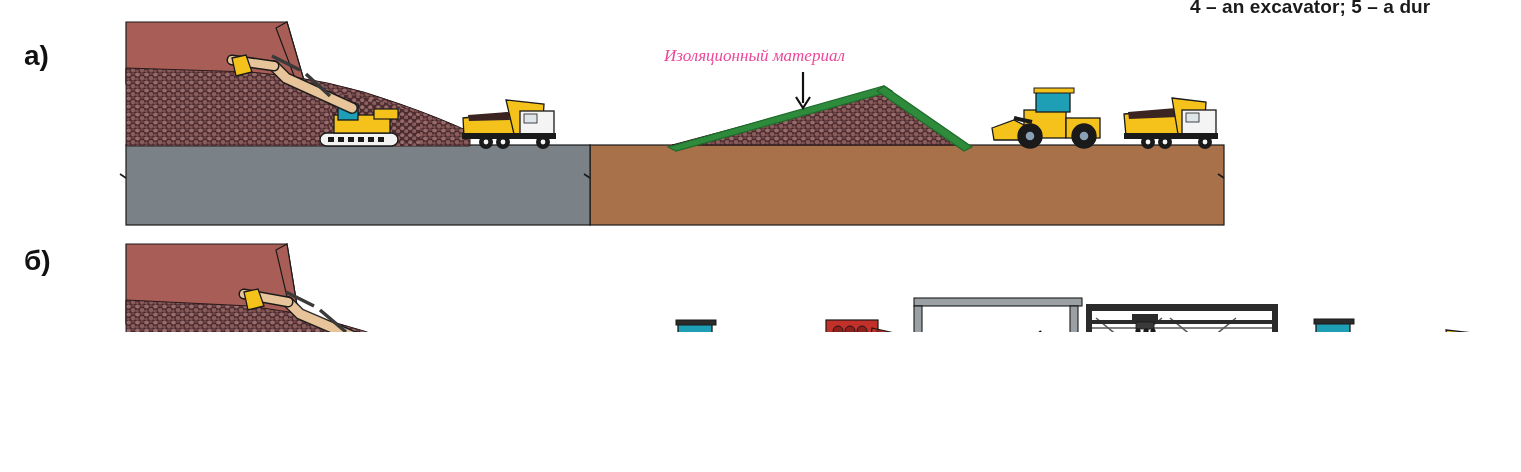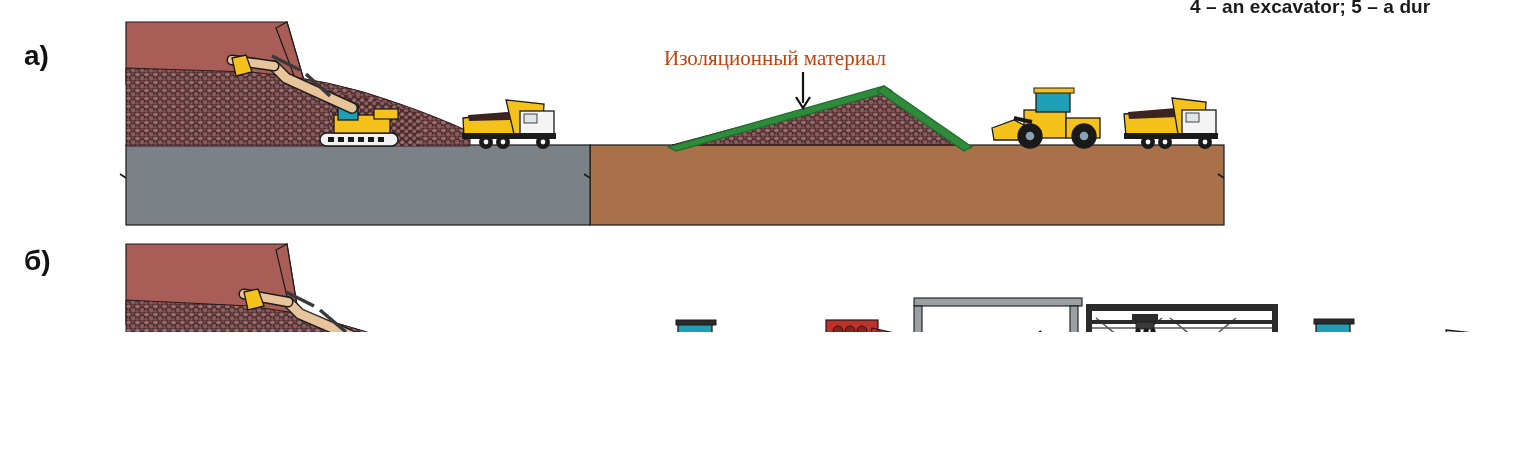--- a/index.html
+++ b/index.html
@@ -20,22 +20,22 @@
   #lbl-b{left:24px;top:245px;}
 
   
   .panel{position:absolute;}
   #panel-a{left:0;top:0;width:1521px;height:232px;}
   #panel-b{left:0;top:232px;width:1521px;height:240px;}
 
   .svgwrap{position:absolute;left:0;top:0;width:100%;height:100%;}
 
   
-  .anno{position:absolute;font-family:"Liberation Serif",serif;font-size:21px;
-        color:#c2410c;white-space:nowrap;}
+  .anno{position:absolute;font-family:"Liberation Serif",serif;font-size:17px;
+        color:#ec4899;white-space:nowrap;font-style:italic;}
   #anno-insul{left:664px;top:46px;}
 </style>
 </head>
 <body>
 
 <div class="stage">
 
   <div class="top-caption">4 – an excavator; 5 – a dur</div>
 
   <div class="panel-letter" id="lbl-a">а)</div>

